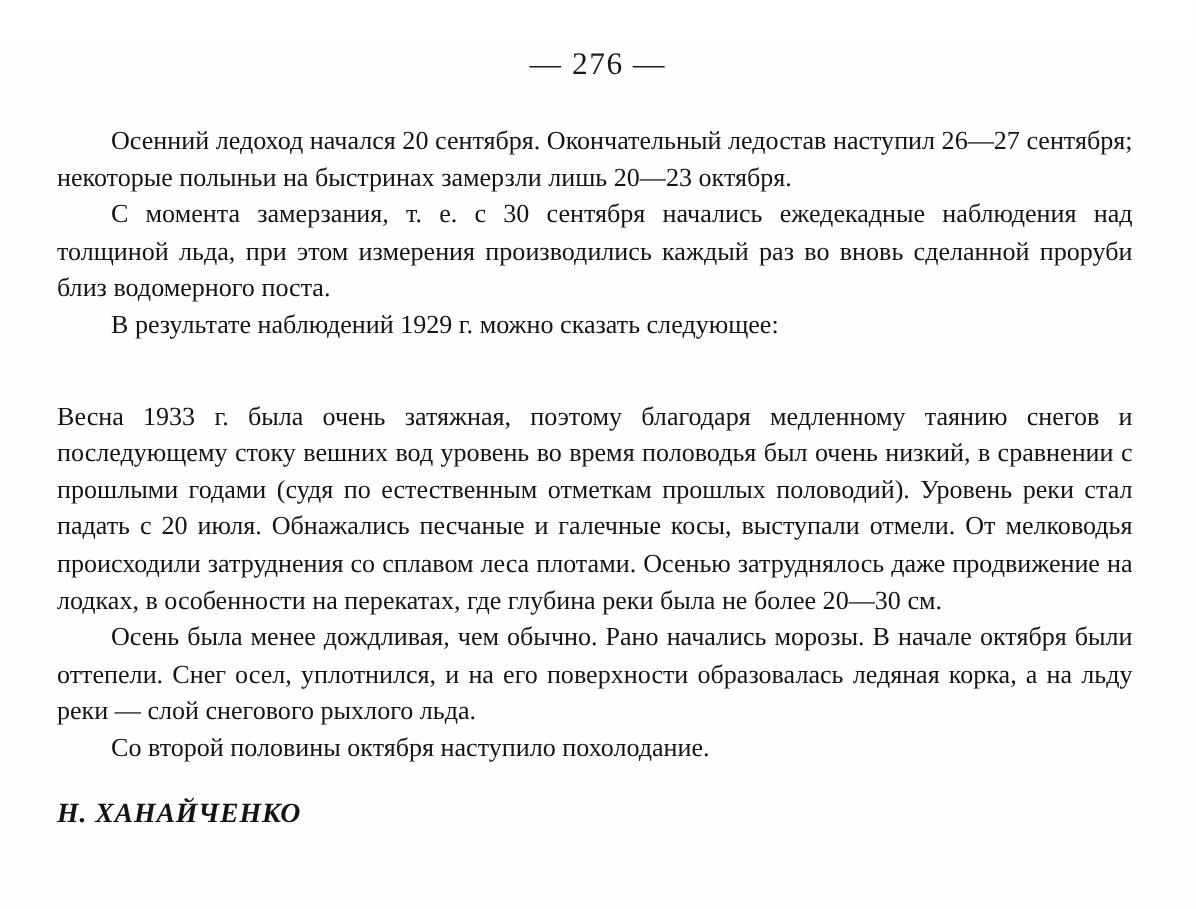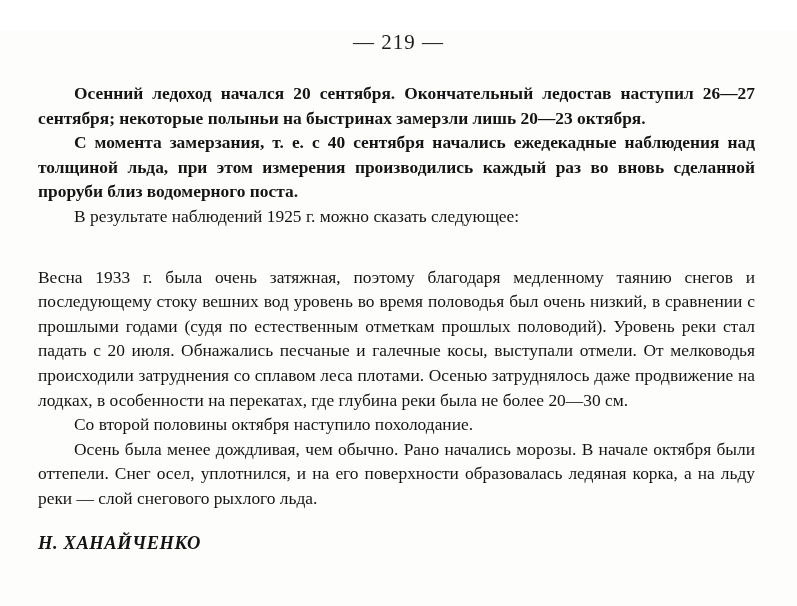--- a/index.html
+++ b/index.html
@@ -61,36 +61,36 @@
     margin-top: 22px;
     text-align: left;
     padding-right: 56px;
     font-size: 18.5px;
     font-style: italic;
     font-weight: bold;
     letter-spacing: 0.6px;
     color: #141414;
   }
   .bold-run {
-    font-weight: bold;
+    font-weight: normal;
   }
 </style>
 </head>
 <body>
 
 <div class="page">
 
-  <div class="page-number">— 219 —</div>
+  <div class="page-number">— 276 —</div>
 
   <div class="body-text">
     <p class="bold-run">Осенний ледоход начался 20 сентября. Окончательный ледостав наступил 26—27 сентября; некоторые полыньи на быстринах замерзли лишь 20—23 октября.</p>
-    <p class="bold-run">С момента замерзания, т. е. с 40 сентября начались ежедекадные наблюдения над толщиной льда, при этом измерения производились каждый раз во вновь сделанной проруби близ водомерного поста.</p>
-    <p>В результате наблюдений 1925 г. можно сказать следующее:</p>
+    <p class="bold-run">С момента замерзания, т. е. с 30 сентября начались ежедекадные наблюдения над толщиной льда, при этом измерения производились каждый раз во вновь сделанной проруби близ водомерного поста.</p>
+    <p>В результате наблюдений 1929 г. можно сказать следующее:</p>
     <p class="no-indent">Весна 1933 г. была очень затяжная, поэтому благодаря медленному таянию снегов и последующему стоку вешних вод уровень во время половодья был очень низкий, в сравнении с прошлыми годами (судя по естественным отметкам прошлых половодий). Уровень реки стал падать с 20 июля. Обнажались песчаные и галечные косы, выступали отмели. От мелководья происходили затруднения со сплавом леса плотами. Осенью затруднялось даже продвижение на лодках, в особенности на перекатах, где глубина реки была не более 20—30 см.</p>
+    <p>Осень была менее дождливая, чем обычно. Рано начались морозы. В начале октября были оттепели. Снег осел, уплотнился, и на его поверхности образовалась ледяная корка, а на льду реки — слой снегового рыхлого льда.</p>
     <p>Со второй половины октября наступило похолодание.</p>
-    <p>Осень была менее дождливая, чем обычно. Рано начались морозы. В начале октября были оттепели. Снег осел, уплотнился, и на его поверхности образовалась ледяная корка, а на льду реки — слой снегового рыхлого льда.</p>
   </div>
 
   <div class="signature-block">
     <div class="sig-name">Н. ХАНАЙЧЕНКО</div>
   </div>
 
 </div>
 
 </body></html>

